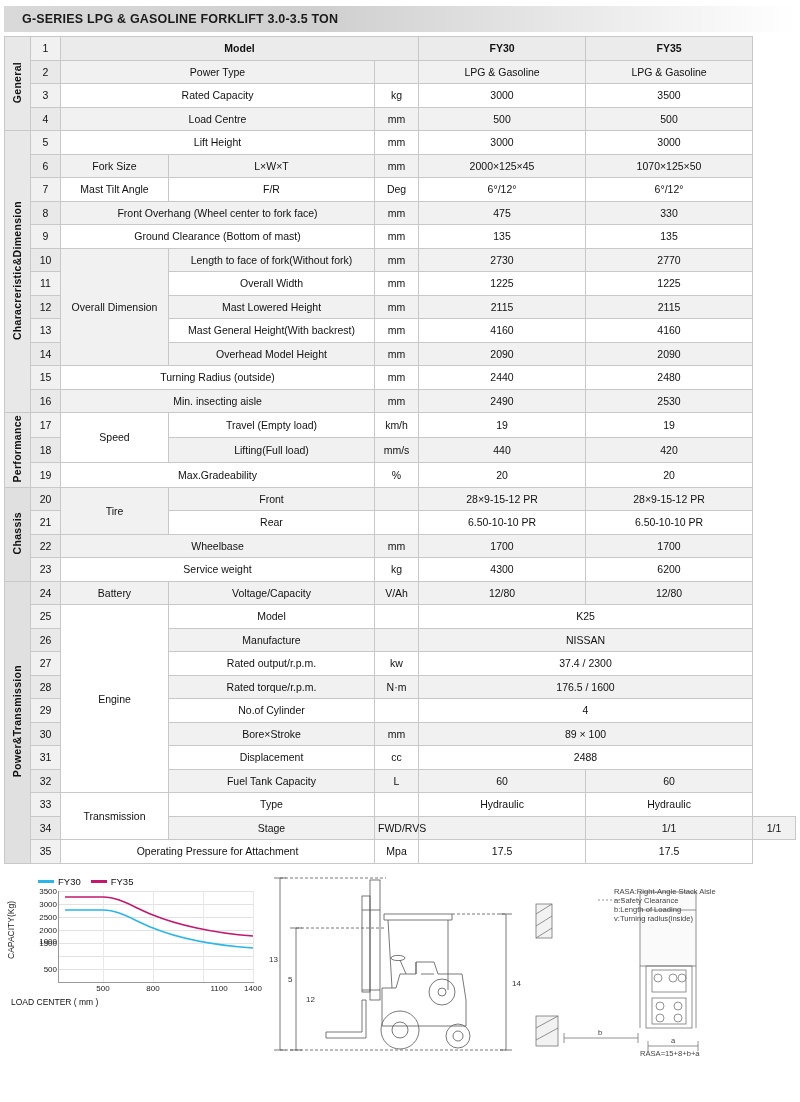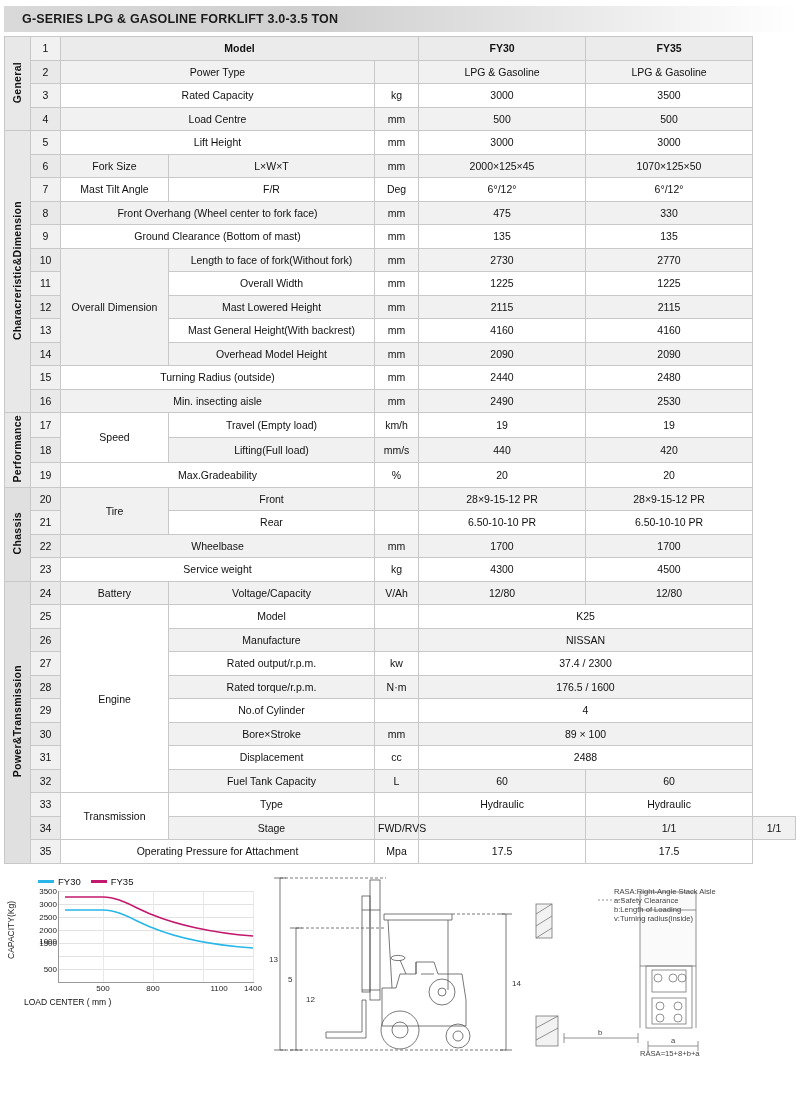--- a/index.html
+++ b/index.html
@@ -97,21 +97,21 @@
     left: -4px; top: 10px;
     writing-mode: vertical-rl;
     transform: rotate(180deg);
     font-size: 8.5px;
     color: #222;
   }
   .ytick { position: absolute; right: 100%; transform: translateY(-50%); font-size: 8px; color: #222; padding-right: 2px; white-space: nowrap; }
   .gridline { position: absolute; left: 0; right: 0; height: 1px; background: #e2e2e2; }
   .vgrid { position: absolute; top: 0; bottom: 0; width: 1px; background: #e8e8e8; }
   .xtick { position: absolute; top: 100%; transform: translateX(-50%); font-size: 8px; color: #222; padding-top: 2px; }
-  .xlab { font-size: 8.5px; color: #111; margin-top: 14px; margin-left: 14px; white-space: nowrap; }
+  .xlab { font-size: 8.5px; color: #111; margin-top: 14px; margin-left: 1px; white-space: nowrap; }
   .curve { position: absolute; left: 0; top: 0; }
 
   
   .dim-txt { font-size: 8px; fill: #333; }
 </style>
 </head>
 <body>
 
 <div class="page">
 
@@ -316,21 +316,21 @@
         <td colspan="2">Wheelbase</td>
         <td>mm</td>
         <td>1700</td>
         <td>1700</td>
       </tr>
       <tr>
         <td class="no">23</td>
         <td colspan="2">Service weight</td>
         <td>kg</td>
         <td>4300</td>
-        <td>4500</td>
+        <td>6200</td>
       </tr>
 
       <tr class="shade">
         <td class="grp" rowspan="12">
           <span class="vert">Power&amp;Transmission</span>
         </td>
         <td class="no">24</td>
         <td class="c1">Battery</td>
         <td class="c2">Voltage/Capacity</td>
         <td>V/Ah</td>

